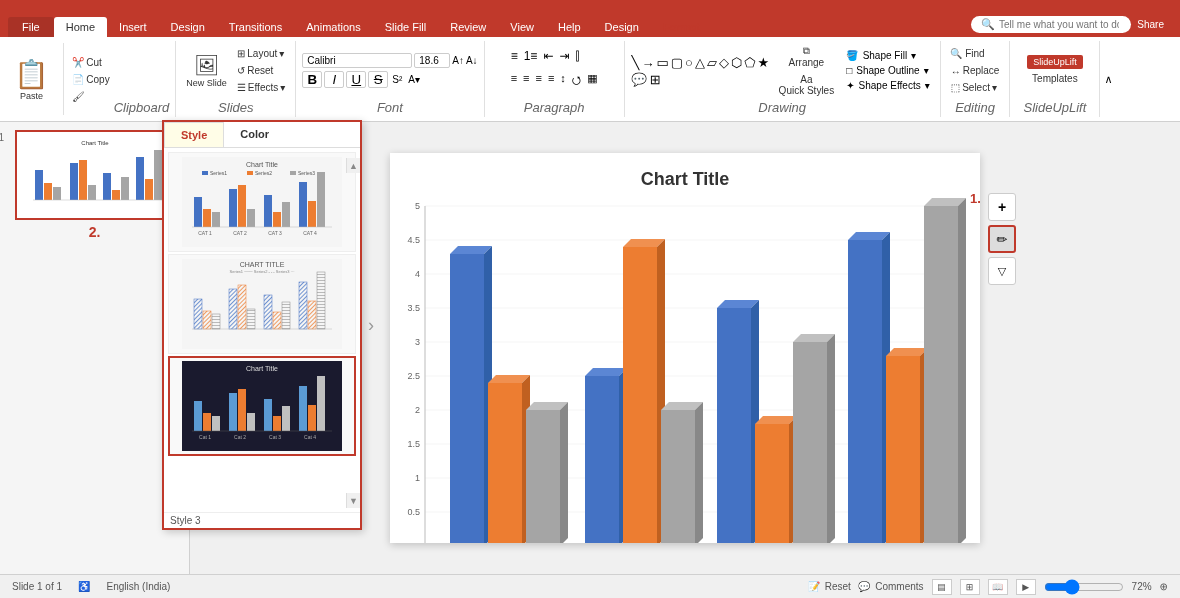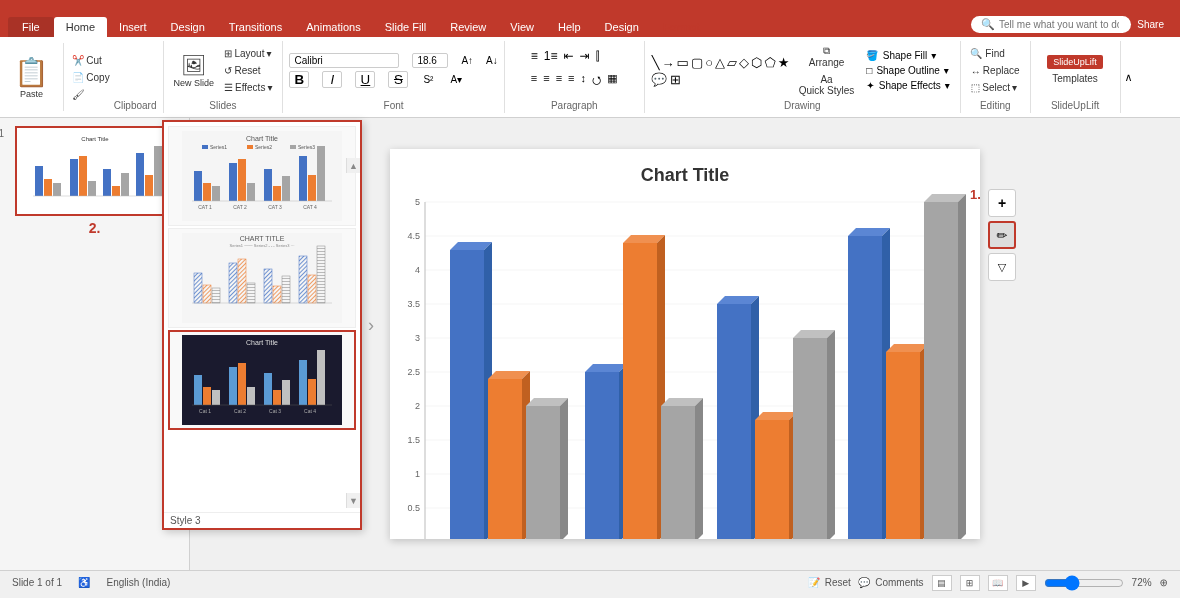--- a/index.html
+++ b/index.html
@@ -8,30 +8,30 @@
     
     .ribbon { background: #c0392b; color: white; }
     .ribbon-tabs { display: flex; align-items: flex-end; padding: 0 8px; height: 37px; }
     .ribbon-tab { padding: 4px 12px; font-size: 11px; cursor: pointer; border-radius: 3px 3px 0 0; }
     .ribbon-tab.active { background: white; color: #333; }
     .ribbon-tab.file { background: #a93226; padding: 4px 14px; }
 
     .ribbon-content { background: white; border-bottom: 1px solid #d0d0d0; padding: 4px 0; display: flex; align-items: stretch; min-height: 80px; }
 
     .ribbon-group { display: flex; flex-direction: column; padding: 2px 6px; border-right: 1px solid #e0e0e0; align-items: center; }
-    .ribbon-group-label { font-size: 10px; color: #666; margin-top: auto; padding-top: 2px; text-align: right; }
+    .ribbon-group-label { font-size: 13px; color: #666; margin-top: auto; padding-top: 2px; text-align: right; font-style: italic; }
     .ribbon-group-content { display: flex; align-items: center; gap: 2px; flex: 1; }
 
     .rb-btn { display: flex; flex-direction: column; align-items: center; justify-content: center; padding: 2px 4px; cursor: pointer; border-radius: 3px; min-width: 28px; font-size: 9px; color: #333; }
     .rb-btn .label { font-size: 9px; margin-top: 1px; }
 
     .rb-btn-sm { display: flex; align-items: center; gap: 2px; padding: 2px 4px; cursor: pointer; border-radius: 3px; font-size: 10px; color: #333; white-space: nowrap; }
 
     
-    .font-row { display: flex; align-items: center; gap: 13px; }
+    .font-row { display: flex; align-items: center; gap: 2px; }
     .font-select { border: 1px solid #ccc; border-radius: 2px; padding: 1px 4px; font-size: 10px; width: 110px; }
     .font-size-select { border: 1px solid #ccc; border-radius: 2px; padding: 1px 4px; font-size: 10px; width: 36px; }
 
     
     .main-area { display: flex; height: calc(598px - 32px - 88px - 24px); }
 
     
     .slide-panel { width: 190px; background: #f5f5f5; border-right: 1px solid #d0d0d0; padding: 8px; overflow-y: auto; }
     .slide-thumbnail { position: relative; width: 160px; margin: 0 auto; }
     .slide-num { position: absolute; left: -16px; top: 2px; font-size: 10px; color: #666; }
@@ -279,20 +279,24 @@
           <rect x="120" y="44" width="8" height="21" fill="#ed7d31"></rect>
           <rect x="129" y="15" width="8" height="50" fill="#a5a5a5"></rect>
           <line x1="8" y1="65" x2="140" y2="65" stroke="#bbb" stroke-width="0.5"></line>
         </svg>
       </div>
       <div class="annotation-2">2.</div>
     </div>
   </div>
 
   <div class="style-panel">
+    <div class="style-panel-tabs">
+      <div class="style-tab active">Style</div>
+      <div class="style-tab">Color</div>
+    </div>
     <div class="style-panel-content">
 
       <div class="style-preview">
         <svg width="160" height="90">
           <rect width="160" height="90" fill="#f5f5f5"></rect>
           <text x="80" y="10" text-anchor="middle" font-size="7" fill="#555">Chart Title</text>
 
           <rect x="20" y="14" width="6" height="4" fill="#4472c4"></rect>
           <text x="28" y="18" font-size="5" fill="#555">Series1</text>
           <rect x="65" y="14" width="6" height="4" fill="#ed7d31"></rect>

